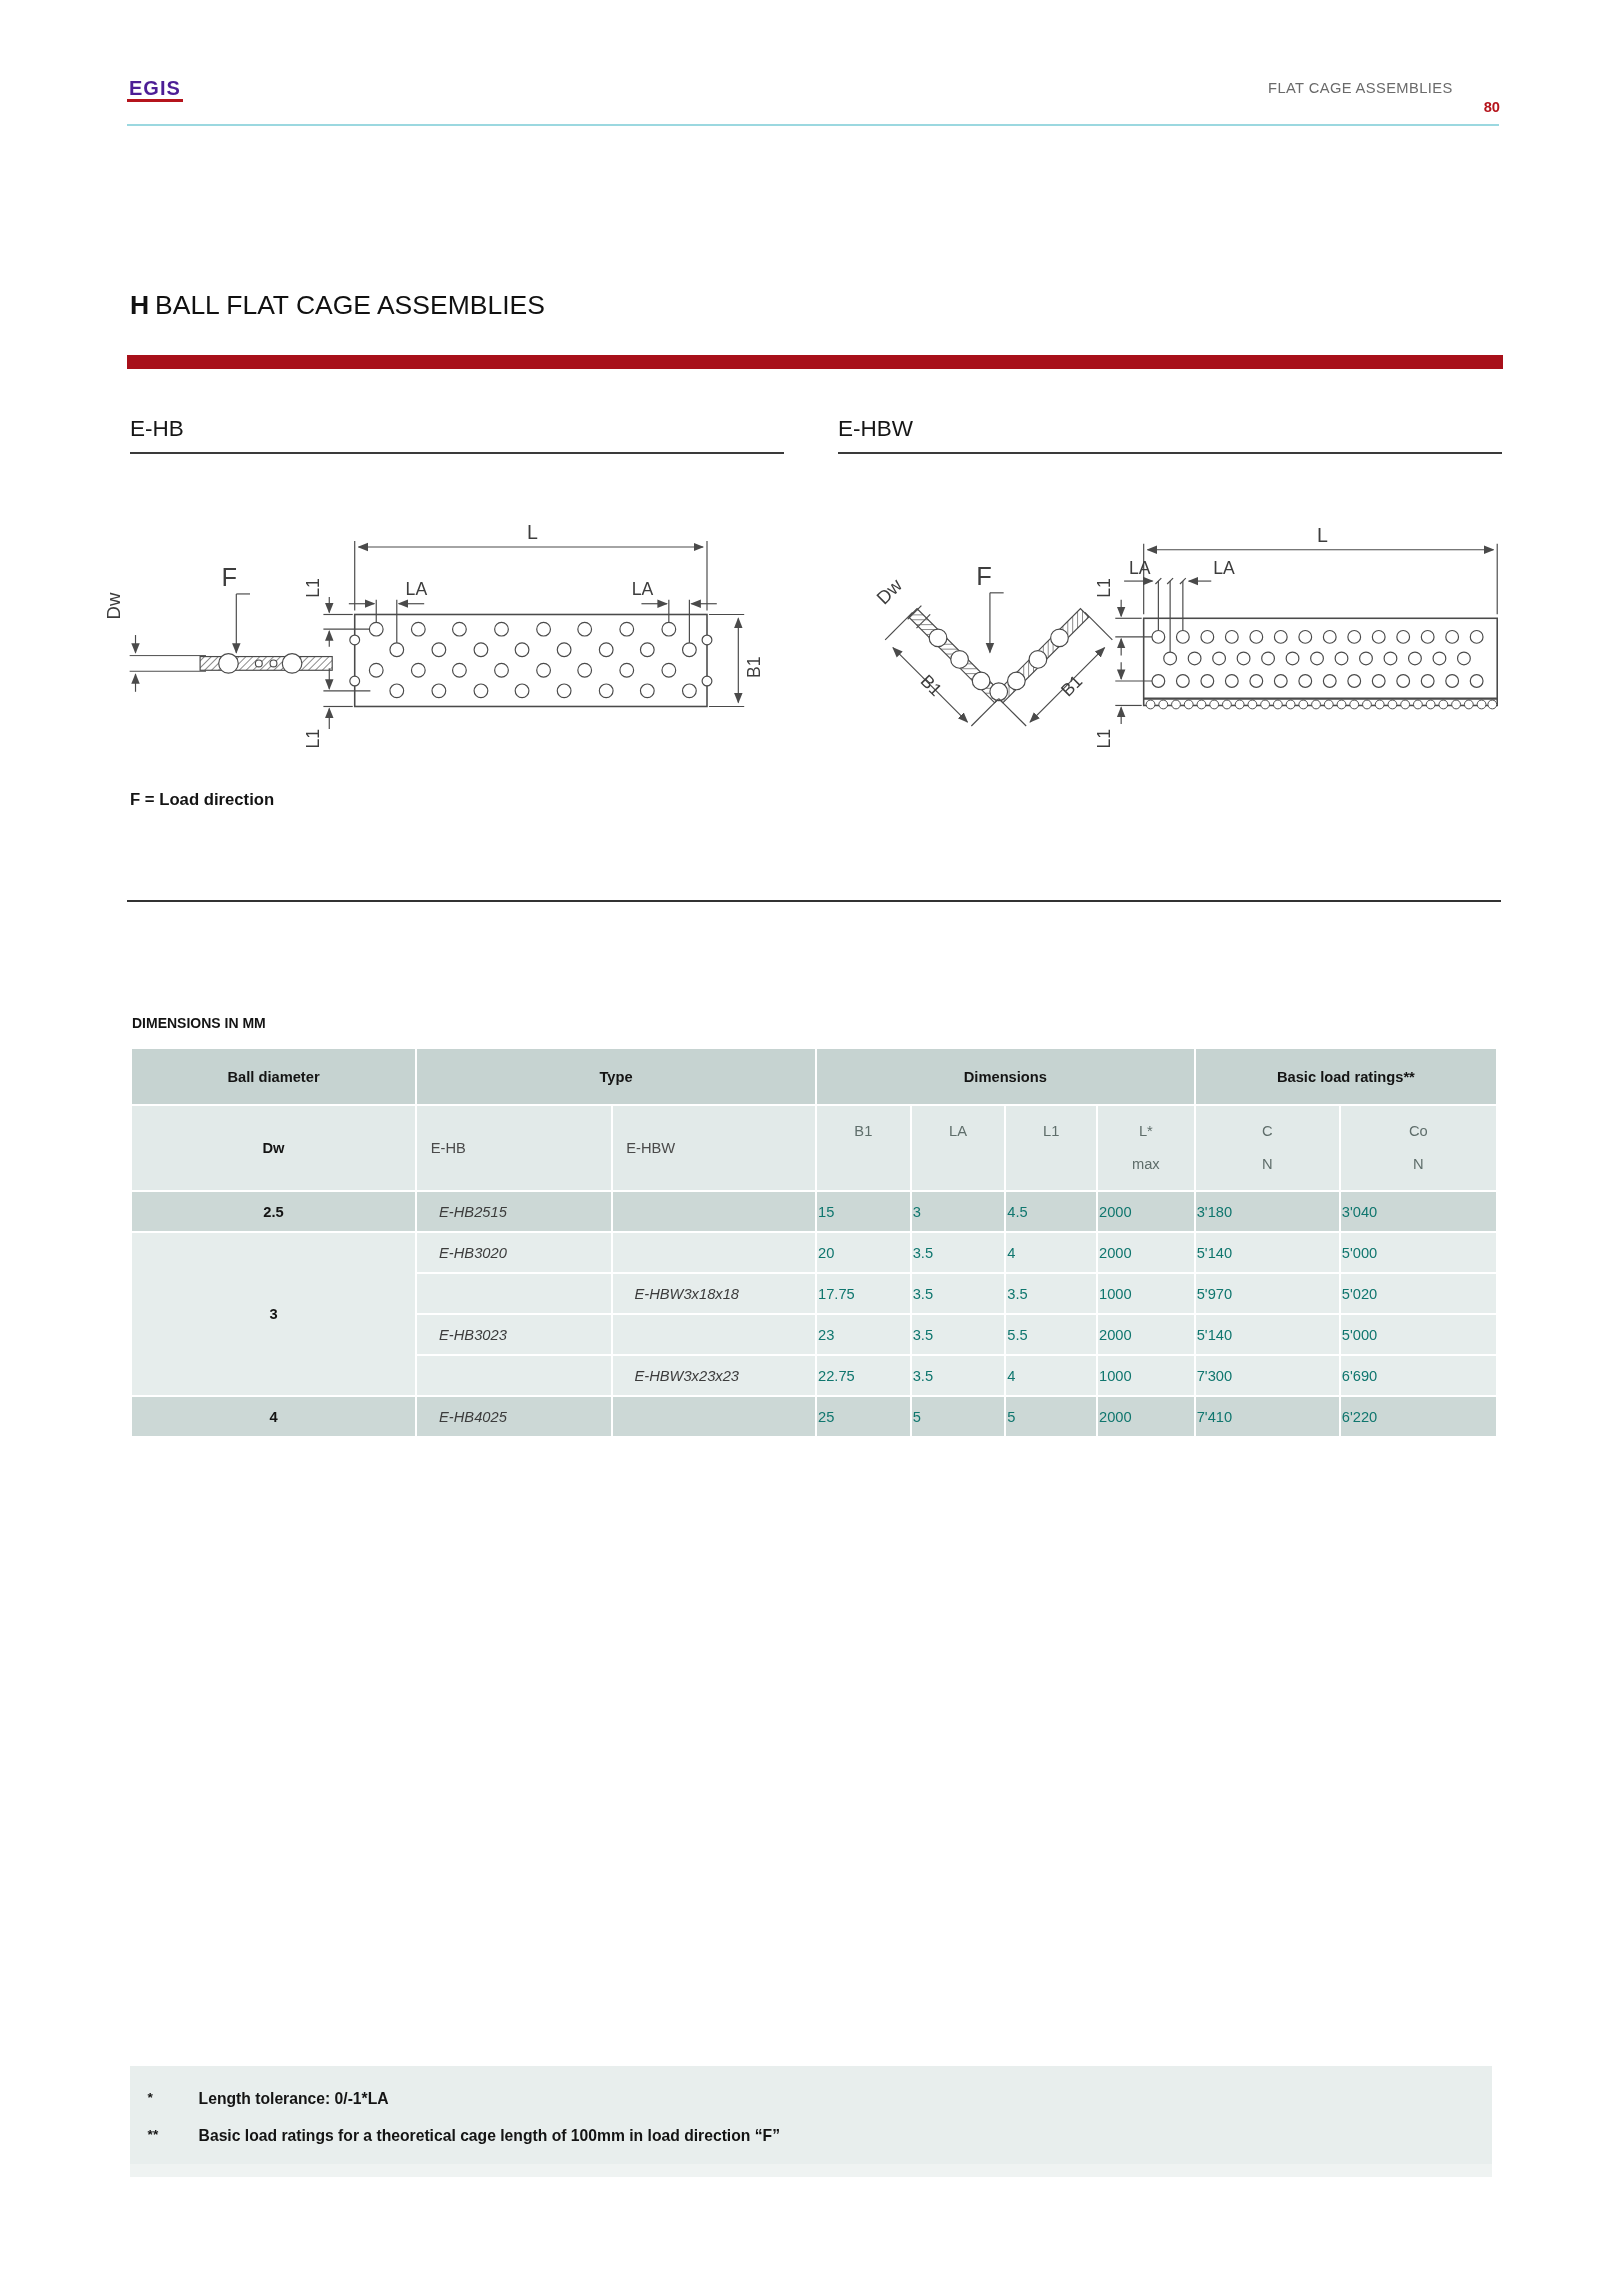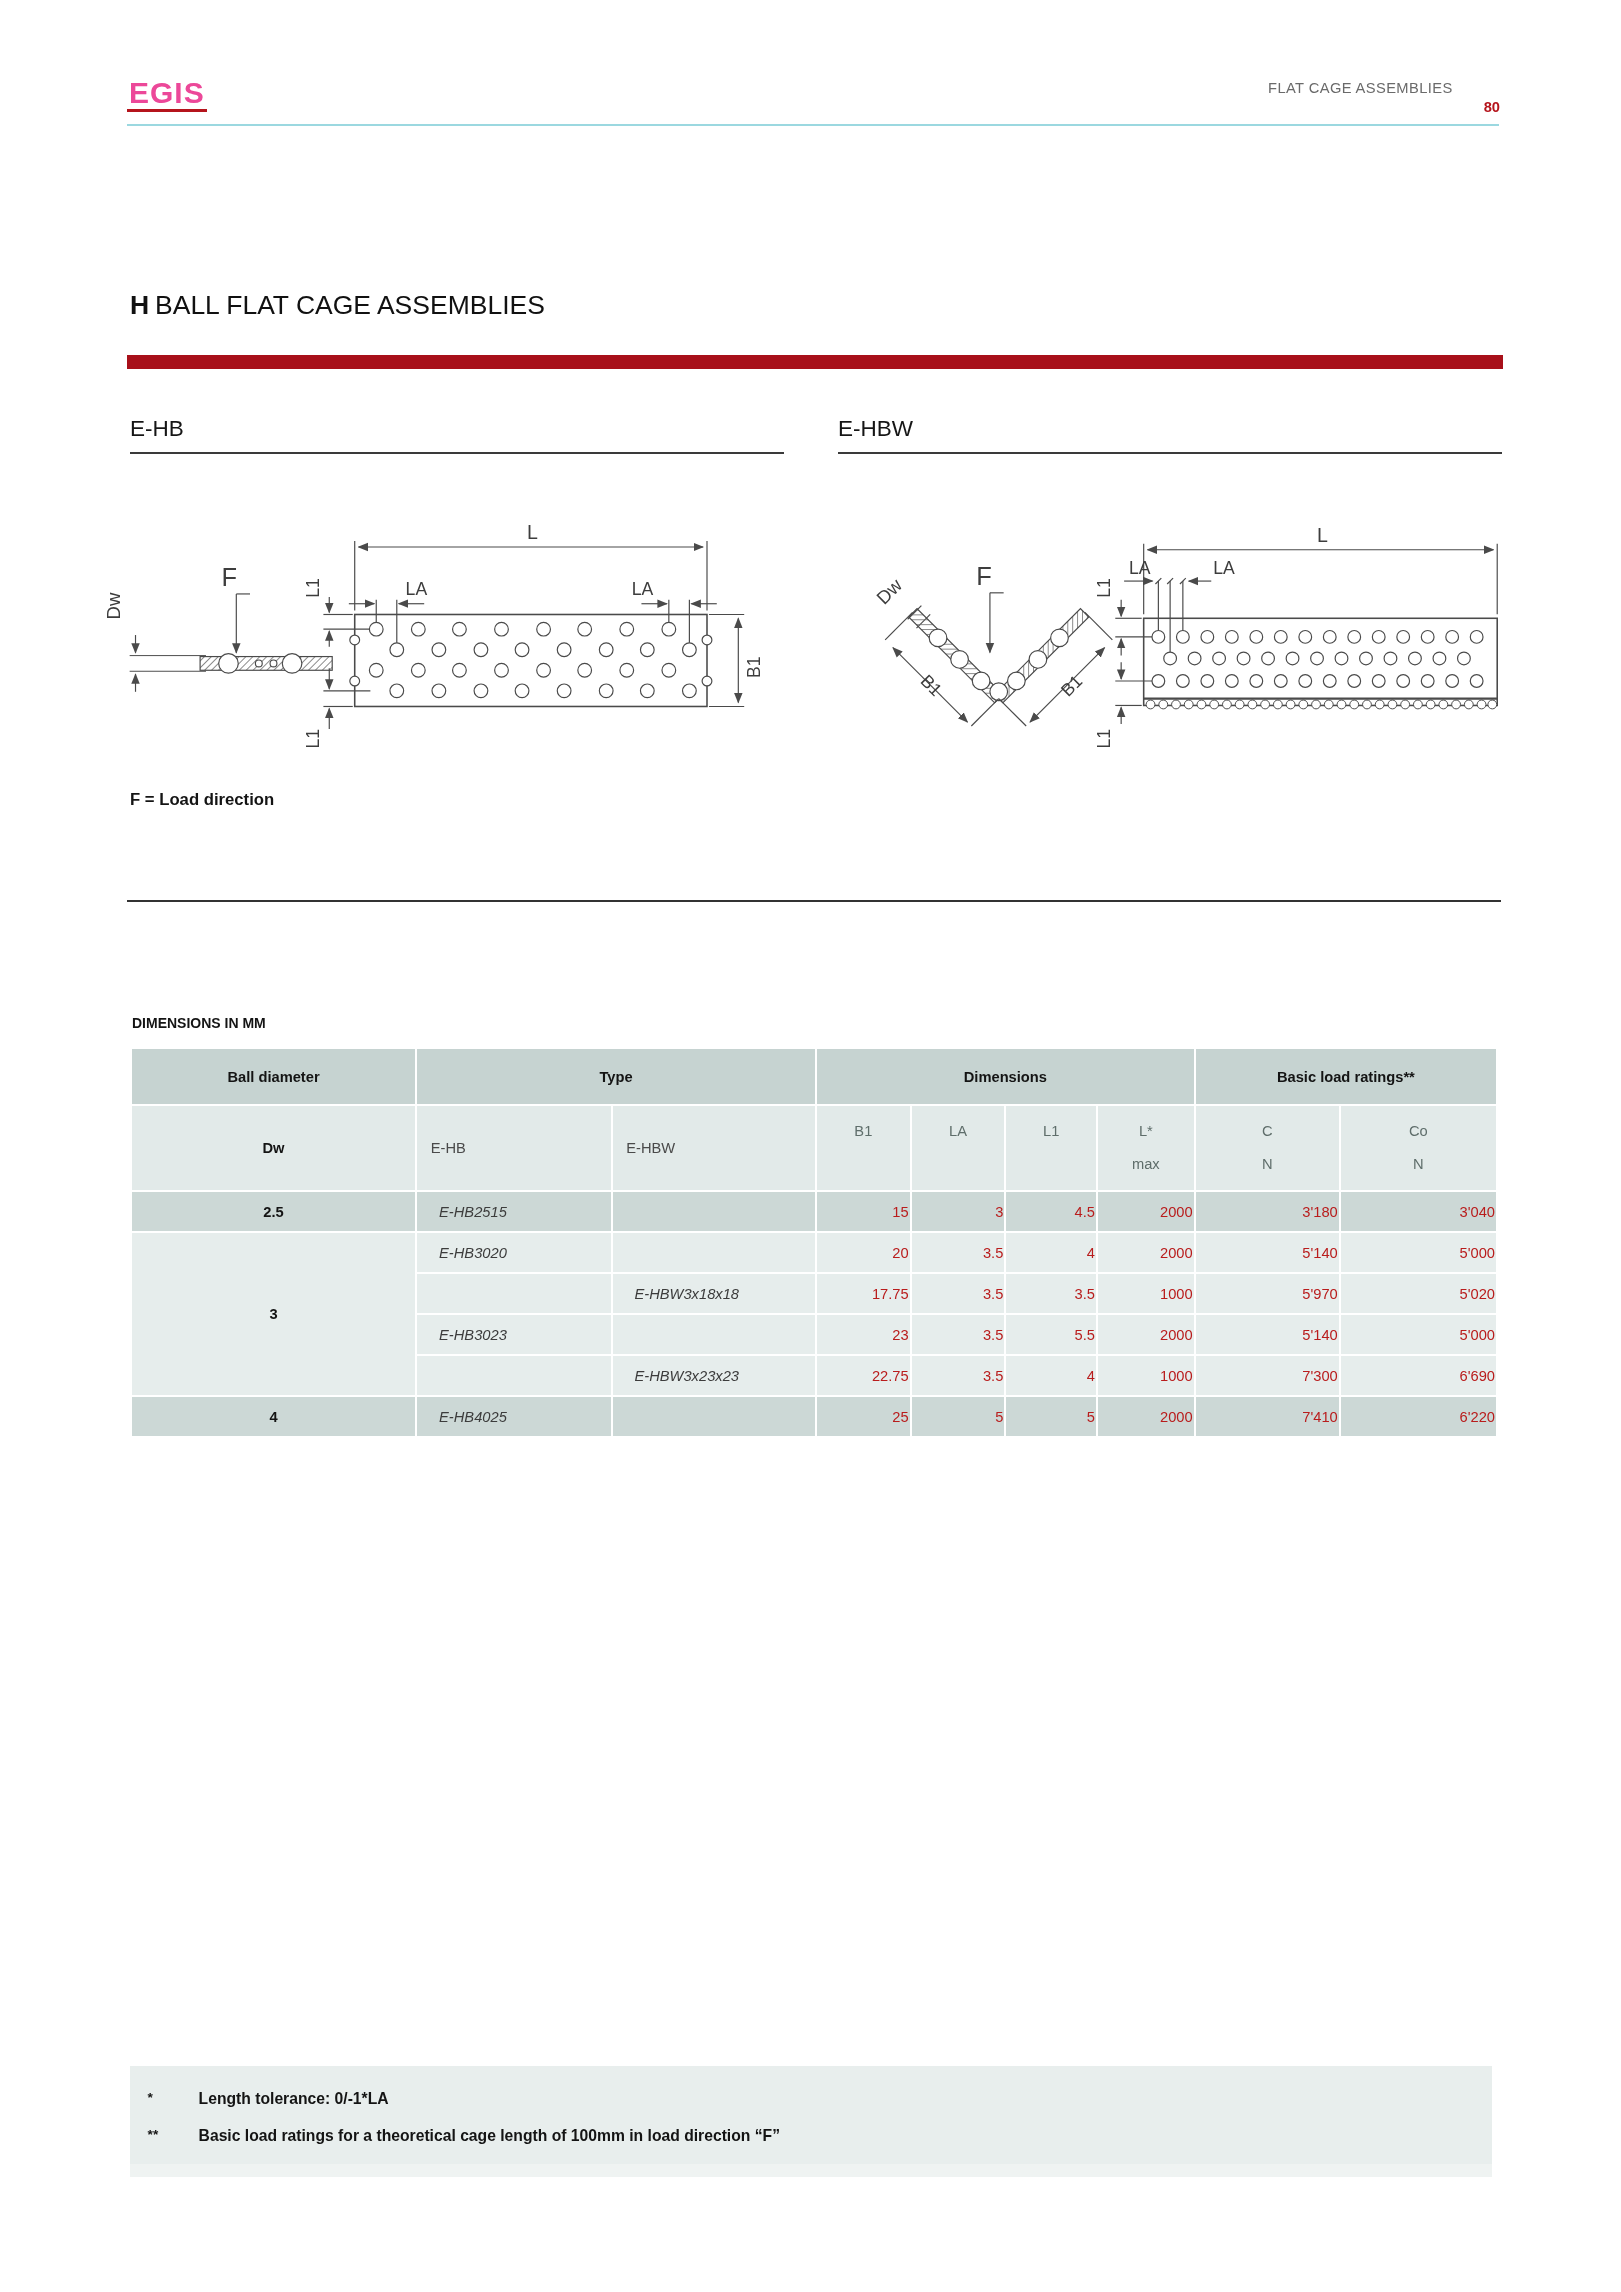--- a/index.html
+++ b/index.html
@@ -1,21 +1,21 @@
 <!DOCTYPE html>
 <html><head>
 <meta charset="utf-8">
 <style>
   html,body{margin:0;padding:0;background:#ffffff;}
   .page{position:relative;width:1621px;height:2293px;background:#ffffff;overflow:hidden;
         font-family:"Liberation Sans", sans-serif;color:#1a1a1a;}
   .abs{position:absolute;}
 
   
-  .logo{left:127px;top:78px;font-size:30px;font-weight:800;letter-spacing:1px;color:#ec4899;
+  .logo{left:127px;top:78px;font-size:20px;font-weight:800;letter-spacing:1px;color:#4c1d95;
         border-bottom:3.9px solid #b5141c;padding:0 2px 1px 2px;line-height:1;}
   .hdr-right{left:1237px;top:80px;width:263px;display:flex;align-items:flex-start;justify-content:flex-end;gap:31px;}
   .hdr-label{font-size:14.7px;color:#6a6a6a;letter-spacing:0.4px;}
   .hdr-page{font-size:14.7px;font-weight:bold;color:#b5141c;margin-top:19px;}
   .rule-cyan{left:127px;top:124px;width:1372px;height:2px;background:#9bd8e0;}
 
   
   .title{left:130px;top:290px;font-size:26.5px;color:#111;}
   .title b{font-weight:bold;margin-right:5.9px;}
   .red-bar{left:127px;top:355px;width:1376px;height:13.7px;background:#a8101a;}
@@ -41,21 +41,21 @@
              table-layout:fixed;width:1368px;font-size:14.7px;}
   table.spec td{vertical-align:middle;}
   td.h1{background:#c6d3d1;font-weight:bold;text-align:center;color:#141414;height:53px;}
   td.h2{background:#e2eae9;color:#5f6e6b;height:82px;}
   td.h2.dwh{font-weight:bold;color:#141414;text-align:center;}
   td.h2.typeh{text-align:left;padding-left:13.7px;color:#4a4a4a;}
   td.h2 .two{display:flex;flex-direction:column;align-items:center;gap:15.7px;}
   td.h2 .two span{display:block;min-height:16.7px;}
   td.dark{background:#ccd8d6;}
   td.light{background:#e6edec;}
-  td.num{text-align:right;color:#b91c1c;height:37px;}
+  td.num{text-align:left;color:#0f766e;height:37px;}
   td.dwv{text-align:center;font-weight:bold;color:#141414;height:37px;}
   td.typ{text-align:left;padding-left:22px;color:#3c3c3c;height:37px;font-style:italic;}
 
   
   .foot{left:130px;top:2066px;width:1362px;height:98px;background:#e8eeed;}
   .foot-strip{left:130px;top:2164px;width:1362px;height:12.7px;background:#eff3f2;}
   .foot-line{position:absolute;left:0;display:flex;font-weight:bold;color:#141414;font-size:15.7px;}
   .foot-line .mark{width:51px;padding-left:17.6px;font-size:13.7px;}
   .foot-line.l1{top:23.5px;}
   .foot-line.l2{top:61px;}

